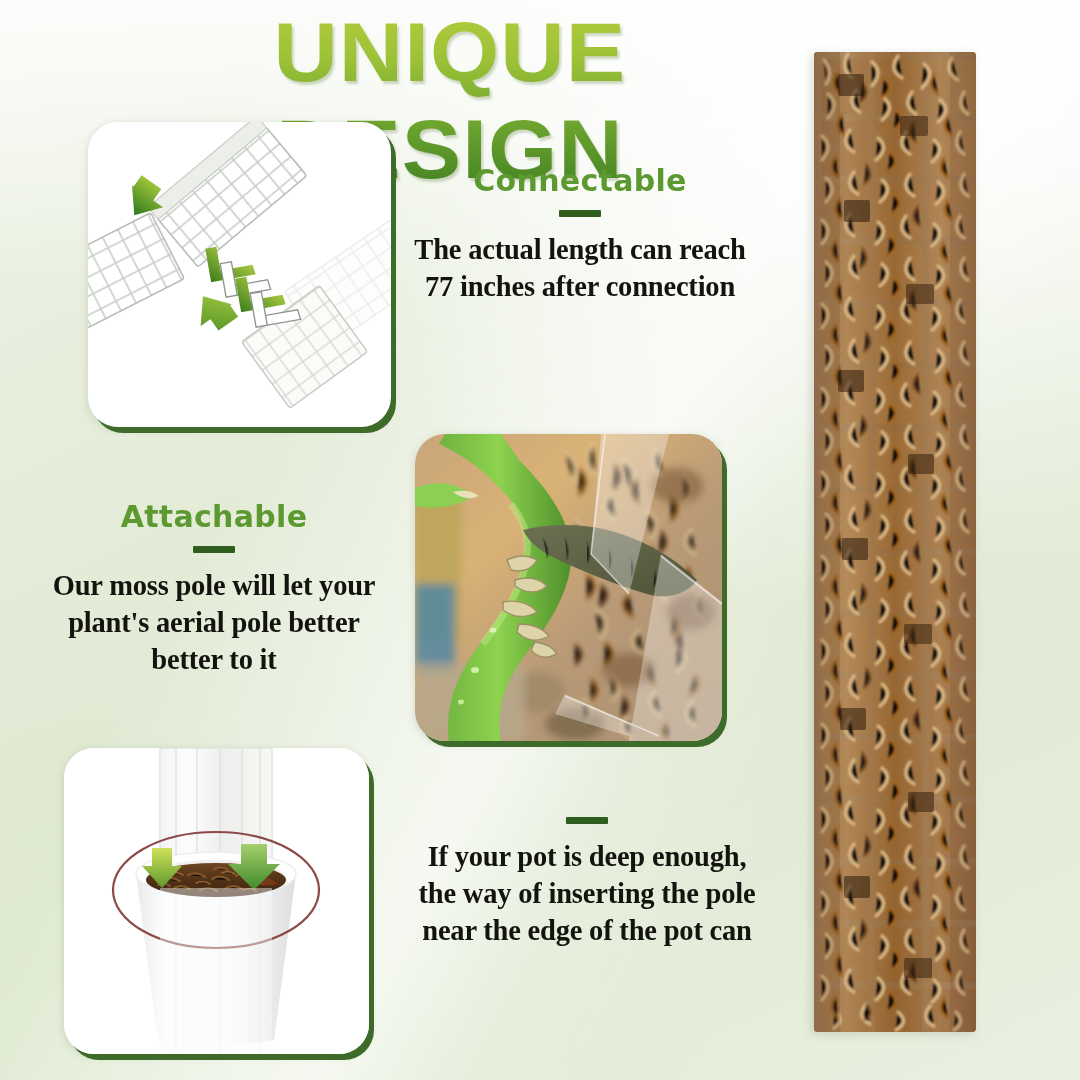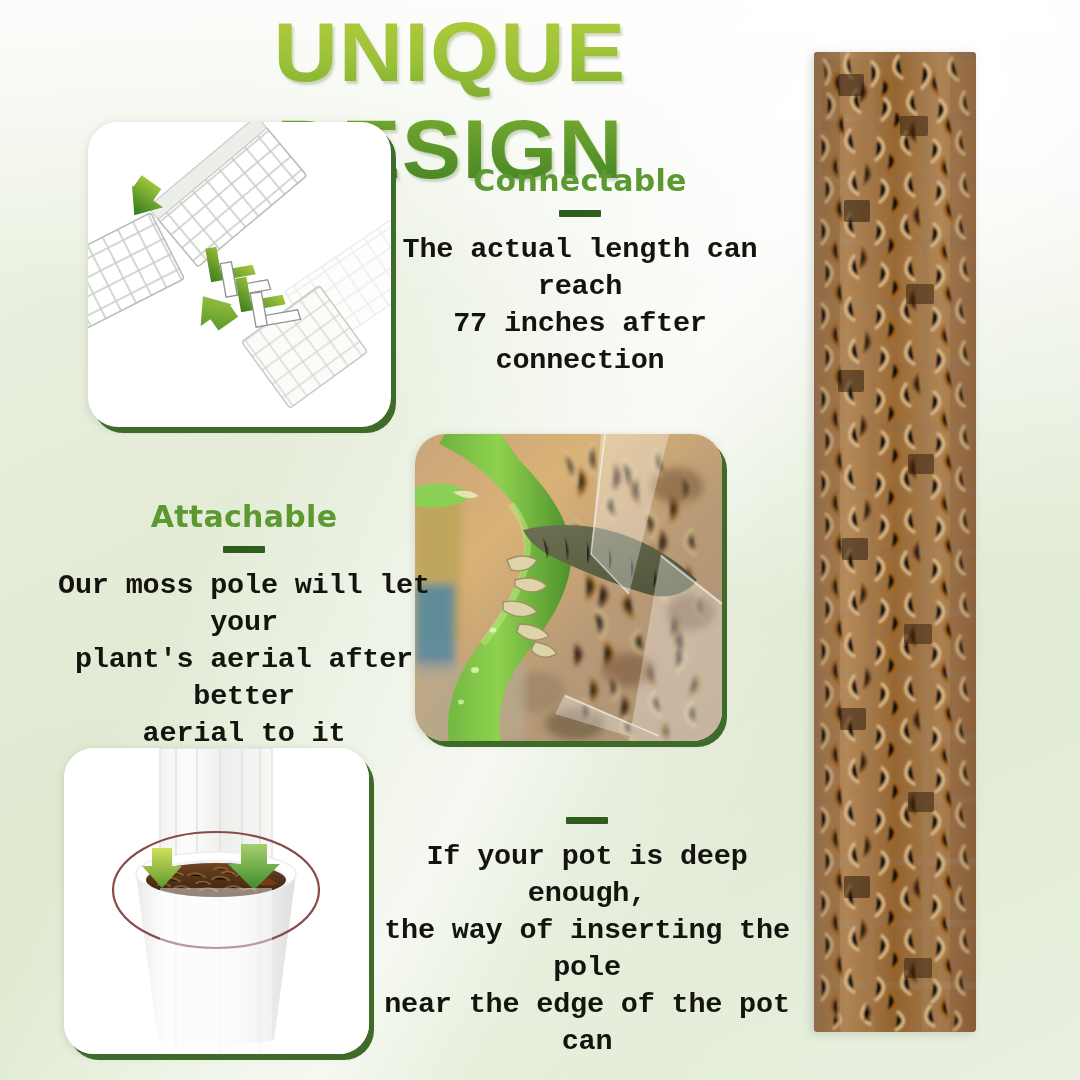--- a/index.html
+++ b/index.html
@@ -75,29 +75,29 @@
     font-size:30px;
     color:#5c9a31;
     letter-spacing:.3px;
     line-height:1.1;
   }
   .rule {
     width:42px; height:7px; background:#2f5d1e;
     margin:13px auto 14px; border-radius:1px;
   }
   .block p {
-    font-family:Liberation Mono, monospace;
+    font-family:Liberation Serif, serif;
     font-weight:bold;
     font-size:28.5px;
     line-height:1.30;
     color:#14140f;
     letter-spacing:-.2px;
   }
   #txt-connect { left:368px; top:164px; width:424px; }
-  #txt-attach  { left:34px;  top:500px; width:420px; }
+  #txt-attach  { left:4px;  top:500px; width:420px; }
   #txt-stable  { left:372px; top:804px; width:430px; }
 
   
   #pole {
     position:absolute; left:814px; top:52px; width:162px; height:980px;
     border-radius:4px;
     overflow:hidden;
     filter:drop-shadow(-3px 2px 5px rgba(90,100,80,.22));
   }
   #pole-frame {
@@ -421,22 +421,22 @@
     <span>The actual length can reach</span><br>
     <span>77  inches after connection</span>
   </p>
 </div>
 
 <div class="block" id="txt-attach">
   <h2>Attachable</h2>
   <div class="rule"></div>
   <p>
     <span>Our moss pole will let your</span><br>
-    <span>plant's aerial after better</span><br>
-    <span>aerial to it</span>
+    <span>plant's aerial pole better</span><br>
+    <span>better to it</span>
   </p>
 </div>
 
 <div class="block" id="txt-stable">
   <div class="rule"></div>
   <p>
     <span>If your pot is deep enough,</span><br>
     <span>the way of inserting the pole</span><br>
     <span>near the edge of the pot can</span><br>
     

